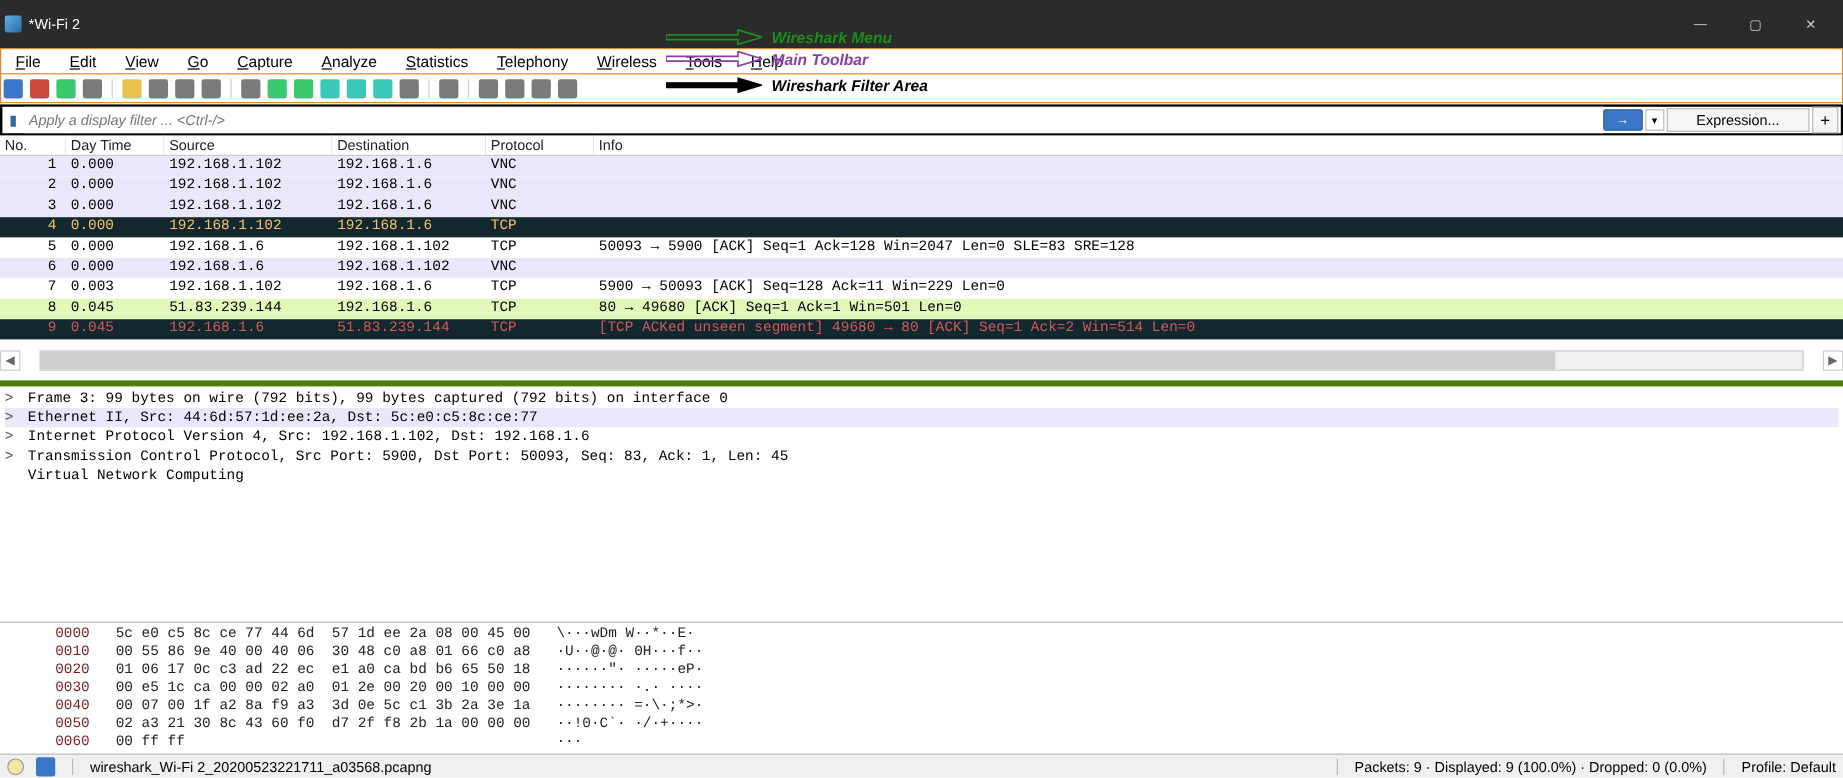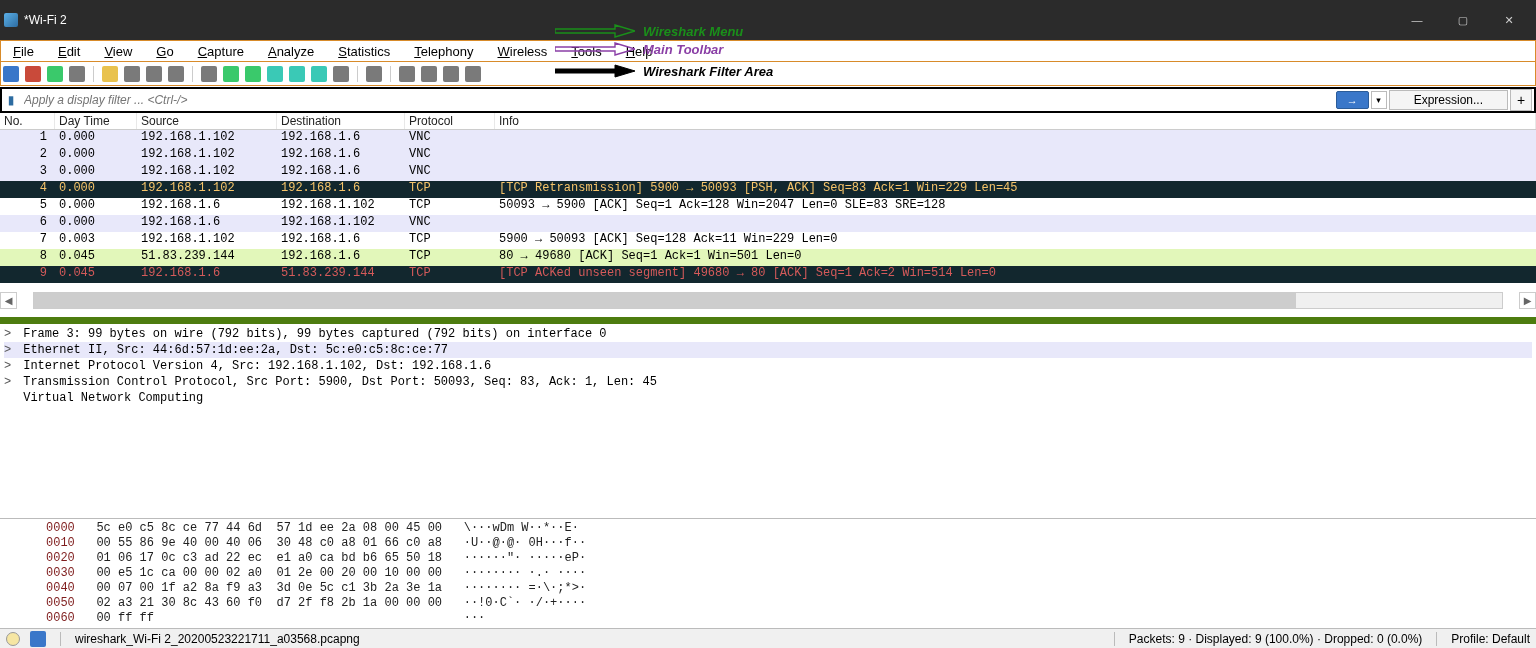--- a/index.html
+++ b/index.html
@@ -48,21 +48,21 @@
 .row-white { background: #fff; }
 .row-darkred { background: #12272e; color: #f6c46a; }
 .row-darkred2 { background: #12272e; color: #d45a5a; }
 .row-yellow { background: #e2f7ba; }
 
 .packet-scroll { height: 34px; display:flex; align-items:center; background:#fff;}
 .packet-scroll .track { flex:1; border:1px solid #ccc; height:17px; margin:0 16px; position:relative; background:#f0f0f0;}
 .packet-scroll .thumb { position:absolute; left:0; top:0; height:100%; width:86%; background:#cdcdcd;}
 .packet-scroll .arrow { width:17px; height:17px; border:1px solid #ccc; text-align:center; font-size:10px; line-height:15px; color:#666;}
 
-.details { border-top:7px solid #4d7c0f; background:#fff; font-family: Consolas, "Courier New", monospace; font-size: 12px; padding: 2px 4px; flex: 1; }
+.details { border-top:5px solid #4d7c0f; background:#fff; font-family: Consolas, "Courier New", monospace; font-size: 12px; padding: 2px 4px; flex: 1; }
 .details .line { white-space: pre; line-height: 16px; }
 .details .line.sel { background:#e8e8fa; }
 .details .caret::before { content: ">"; color:#555; display:inline-block; width:12px; }
 .details .nocaret::before { content:""; display:inline-block; width:12px; }
 
 .hexdump { border-top:1px solid #bbb; background:#fff; font-family: Consolas, "Courier New", monospace; font-size:12px; padding: 2px 6px; line-height: 15px; white-space: pre; color:#222;}
 .hexdump .off { color:#7f1d1d;margin-left:40px; }
 
 .statusbar { height: 20px; border-top:1px solid #bbb; background:#f0f0f0; display:flex; align-items:center; font-size:12px; padding: 0 6px; gap:10px;justify-content:flex-end; }
 .statusbar .circle { width:14px; height:14px; border:1px solid #999; border-radius:50%; background:#f6e6a3; }
@@ -194,21 +194,20 @@
         <div>192.168.1.6</div>
         <div>VNC</div>
         <div></div>
       </div>
       <div class="packet-row row-darkred">
         <div class="no">4</div>
         <div>0.000</div>
         <div>192.168.1.102</div>
         <div>192.168.1.6</div>
         <div>TCP</div>
-        <div>[TCP Retransmission] 5900 → 50093 [PSH, ACK] Seq=83 Ack=1 Win=229 Len=45</div>
       </div>
       <div class="packet-row row-white">
         <div class="no">5</div>
         <div>0.000</div>
         <div>192.168.1.6</div>
         <div>192.168.1.102</div>
         <div>TCP</div>
         <div>50093 → 5900 [ACK] Seq=1 Ack=128 Win=2047 Len=0 SLE=83 SRE=128</div>
       </div>
       <div class="packet-row row-lavender">

